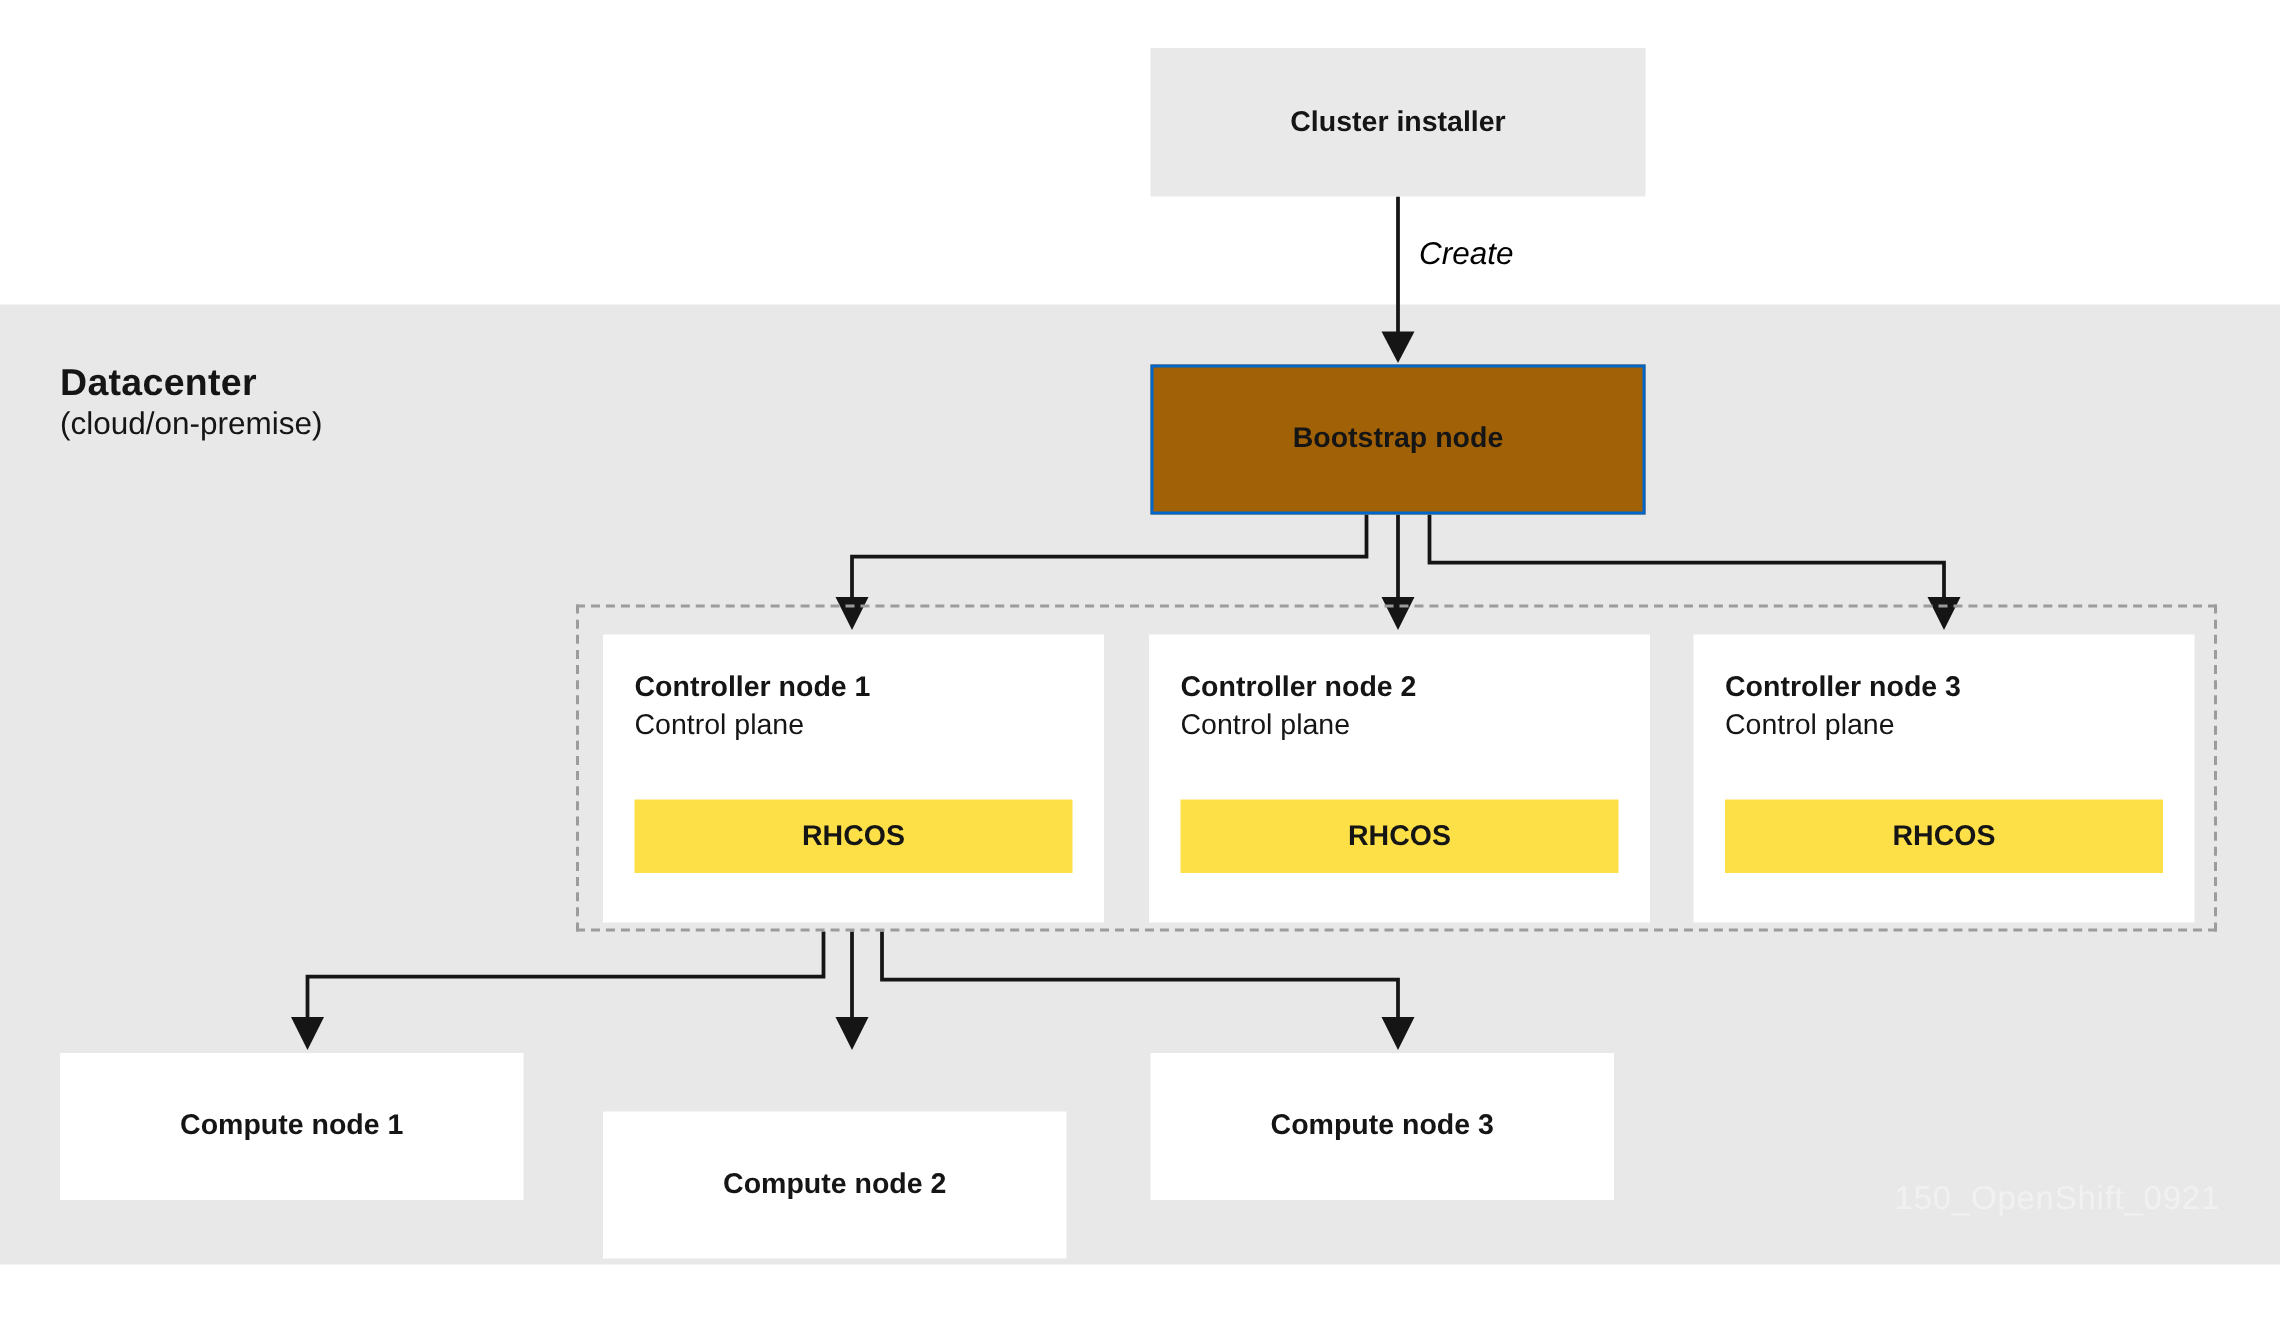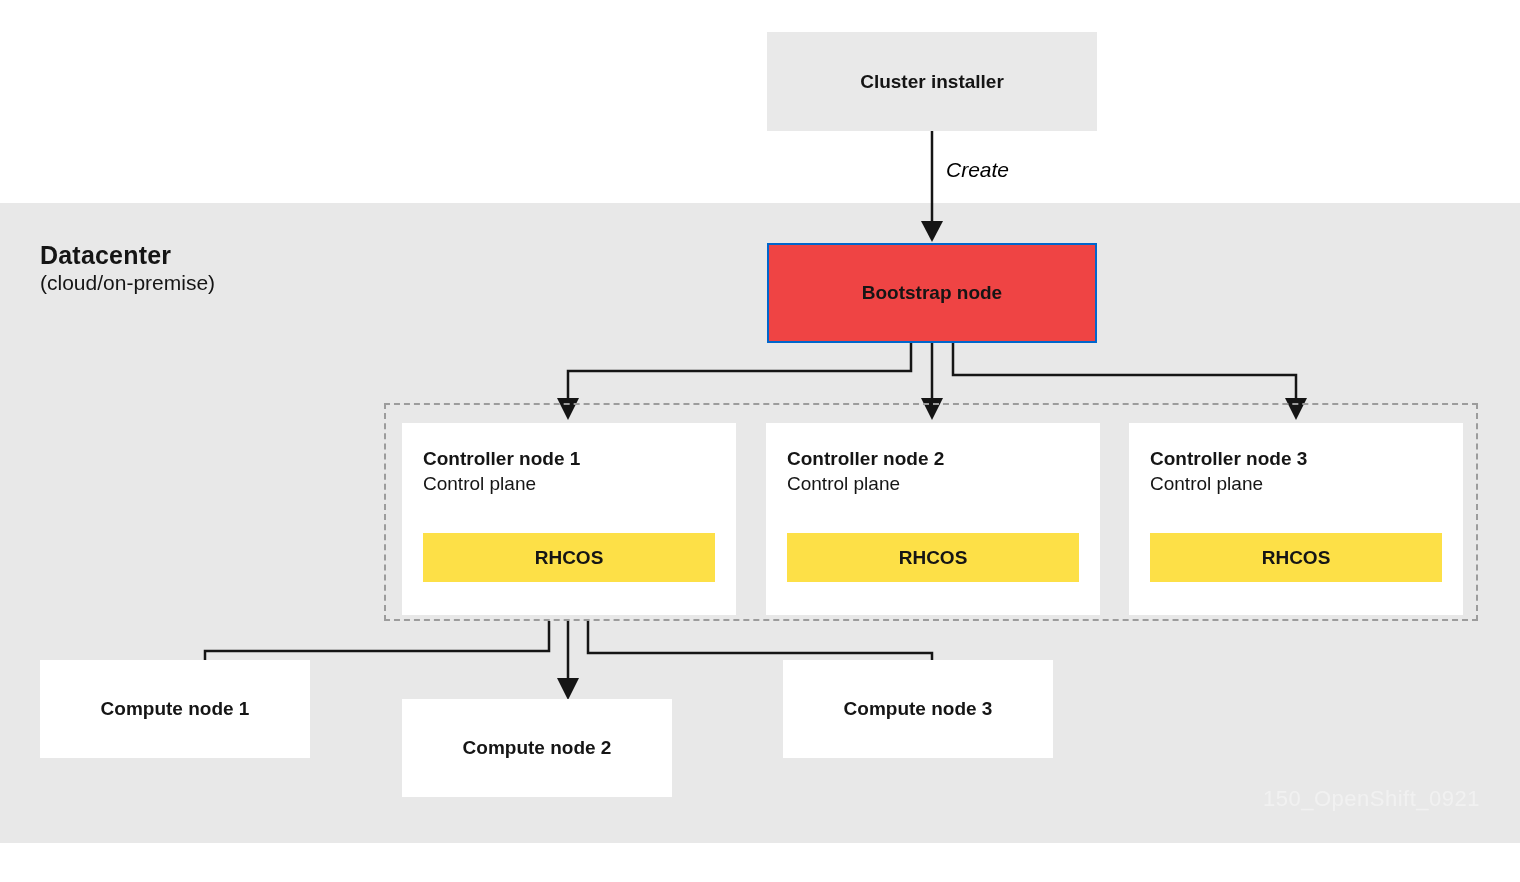--- a/index.html
+++ b/index.html
@@ -21,21 +21,21 @@
   .node{
     position:absolute;
     box-sizing:border-box;
     display:flex;align-items:center;justify-content:center;
     font-size:19px;font-weight:700;color:#151515;
     text-align:center;
   }
   .gray-node{background:#e9e9e9;}
   .white-node{background:#ffffff;}
   .bootstrap{
-    background:#ef4444;
+    background:#a16207;
     border:2px solid #0066cc;
   }
   .datacenter-label{
     position:absolute;left:40px;top:240px;line-height:1.2;
   }
   .datacenter-label .dc-title{font-size:25px;font-weight:700;letter-spacing:.2px;}
   .datacenter-label .dc-sub{font-size:21px;font-weight:400;}
   .create-label{
     position:absolute;left:946px;top:158px;
     font-size:21px;font-style:italic;font-weight:400;color:#000000;
@@ -52,21 +52,21 @@
   }
   .controller .c-title{font-size:19px;font-weight:700;line-height:1.3;}
   .controller .c-sub{font-size:19px;font-weight:400;line-height:1.3;}
   .rhcos{
     position:absolute;left:21px;right:21px;top:110px;height:49px;
     background:#fde047;
     display:flex;align-items:center;justify-content:center;
     font-size:19px;font-weight:700;
   }
   .compute{
-    top:660px;width:270px;height:98px;align-items:center;
+    top:702px;width:309px;height:98px;align-items:center;
   }
   .connectors{position:absolute;left:0;top:0;pointer-events:none;}
   .watermark{
     position:absolute;right:40px;top:786px;
     font-size:22px;font-weight:400;color:#f1f1f1;
     letter-spacing:.5px;
   }
 </style>
 </head>
 <body>
@@ -137,19 +137,19 @@
     <div class="c-sub">Control plane</div>
     <div class="rhcos">RHCOS</div>
   </div>
 
   <div class="node white-node compute" style="left:40px;">
     <span>Compute node 1</span>
   </div>
   <div class="node white-node compute" style="left:402px;margin-top:39px;">
     <span>Compute node 2</span>
   </div>
-  <div class="node white-node compute" style="left:767px;margin-left:16px;">
+  <div class="node white-node compute" style="left:767px;">
     <span>Compute node 3</span>
   </div>
 
   <div class="watermark">150_OpenShift_0921</div>
 
 </div>
 
 </body></html>

